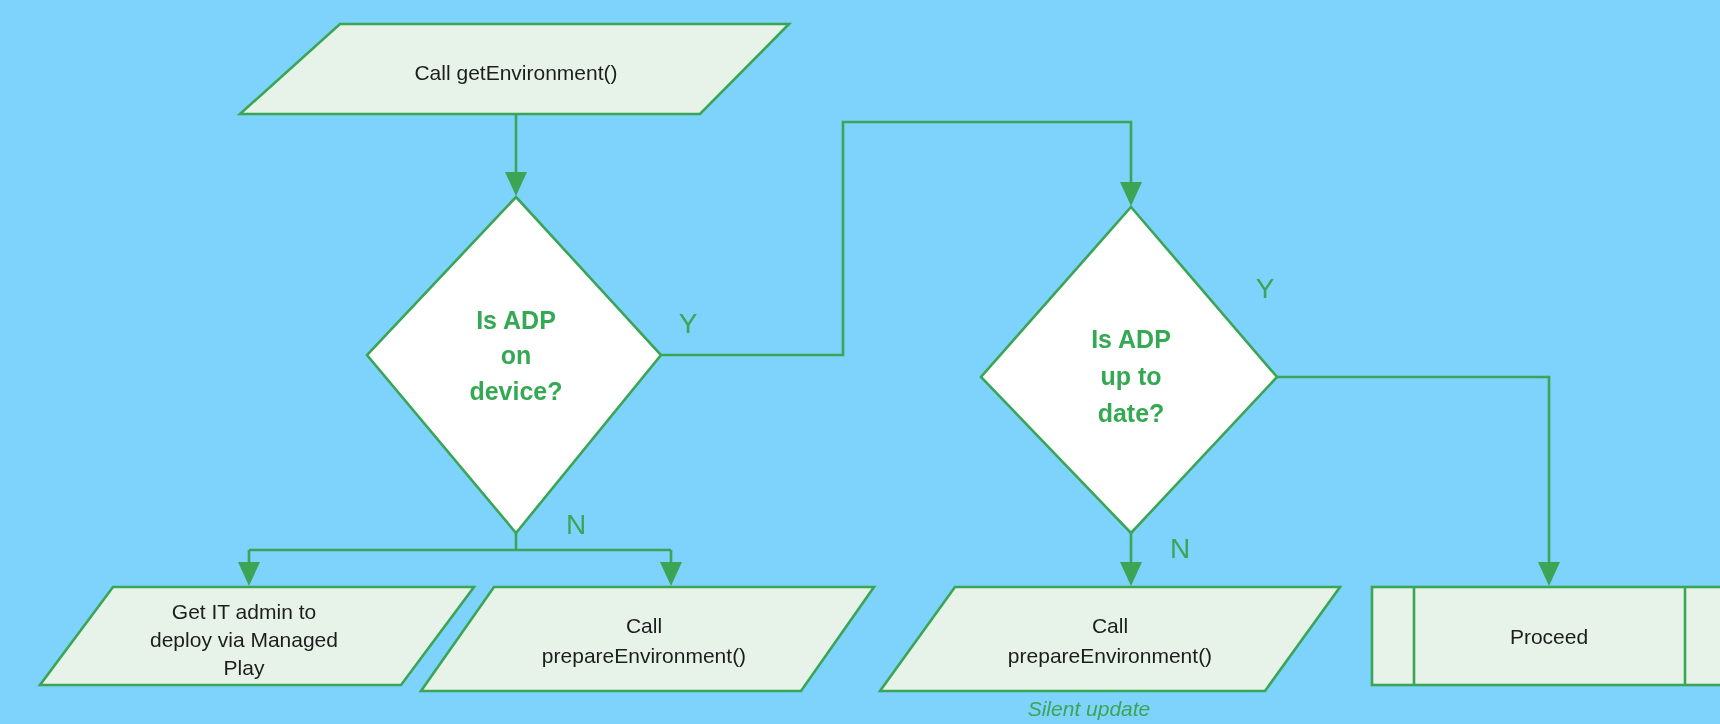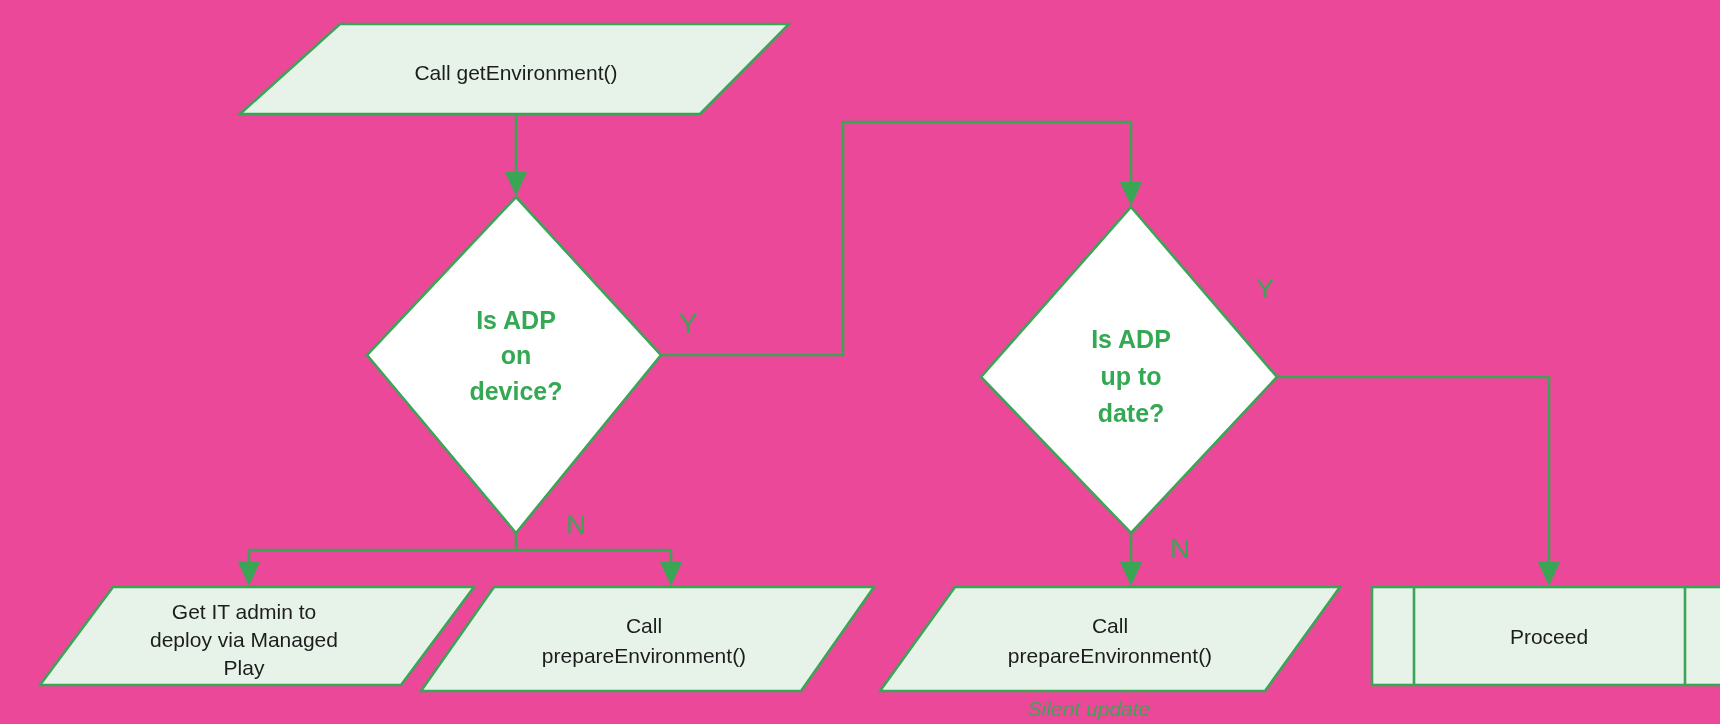--- a/index.html
+++ b/index.html
@@ -10,21 +10,21 @@
   body {
     width: 1720px;
     height: 724px;
     overflow: hidden;
     font-family: "Liberation Sans", sans-serif;
   }
   #diagram-root {
     position: relative;
     width: 1720px;
     height: 724px;
-    background: #ec4899;
+    background: #7dd3fc;
   }
   svg.flow {
     display: block;
     width: 1720px;
     height: 724px;
   }
   .node-shape {
     fill: #e7f3e8;
     stroke: #3ba556;
     stroke-width: 2.6;

